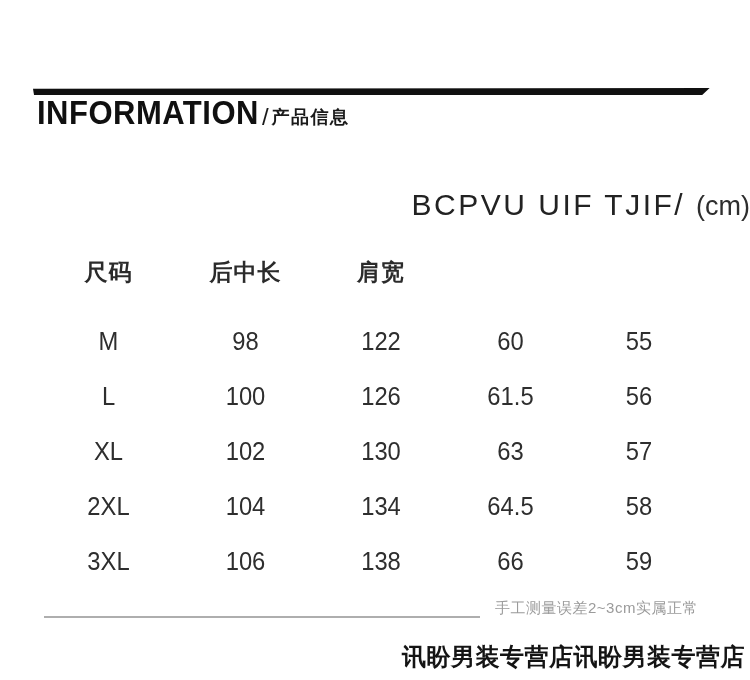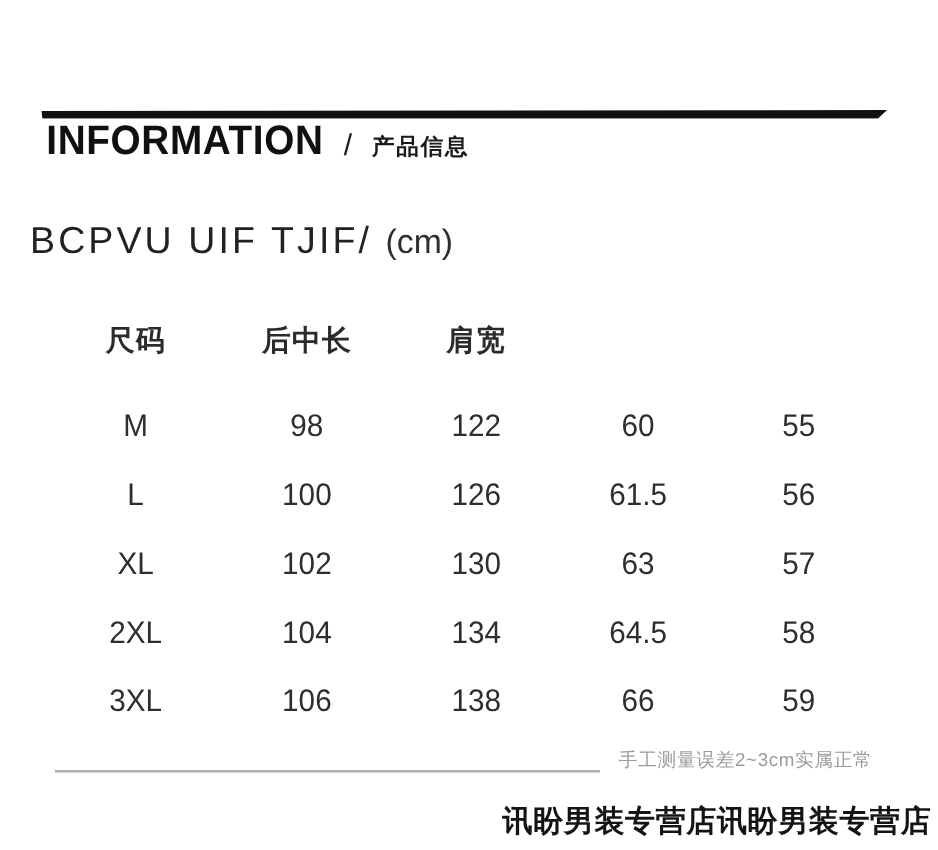--- a/index.html
+++ b/index.html
@@ -29,21 +29,21 @@
     background: #101010;
     clip-path: polygon(0 12%, 99.8% 0, 98.7% 100%, 0.15% 100%);
   }
   
   .info-header {
     position: absolute;
     top: 96px;
     left: 37px;
     display: flex;
     align-items: flex-end;
-    gap: 16px;
+    gap: 3px;
   }
   .info-en {
     font-size: 31px;
     font-weight: 900;
     color: #101010;
     letter-spacing: 0.5px;
     transform: scaleY(1.06);
     transform-origin: bottom left;
   }
   .info-slash {
@@ -55,26 +55,26 @@
   .info-cn {
     font-size: 18px;
     font-weight: 700;
     color: #1a1a1a;
     letter-spacing: 1.5px;
     padding-bottom: 3px;
   }
   
   .size-title {
     position: absolute;
-    top: 176px;
+    top: 188px;
     left: 0;
     width: 100%;
     box-sizing: border-box;
     padding-left: 24px;
-    text-align: left;
+    text-align: right;
     font-size: 30px;
     font-weight: 500;
     color: #222222;
     letter-spacing: 2.5px;
     white-space: nowrap;
   }
   .size-title .unit {
     font-size: 27px;
     font-weight: 400;
     letter-spacing: 0;

